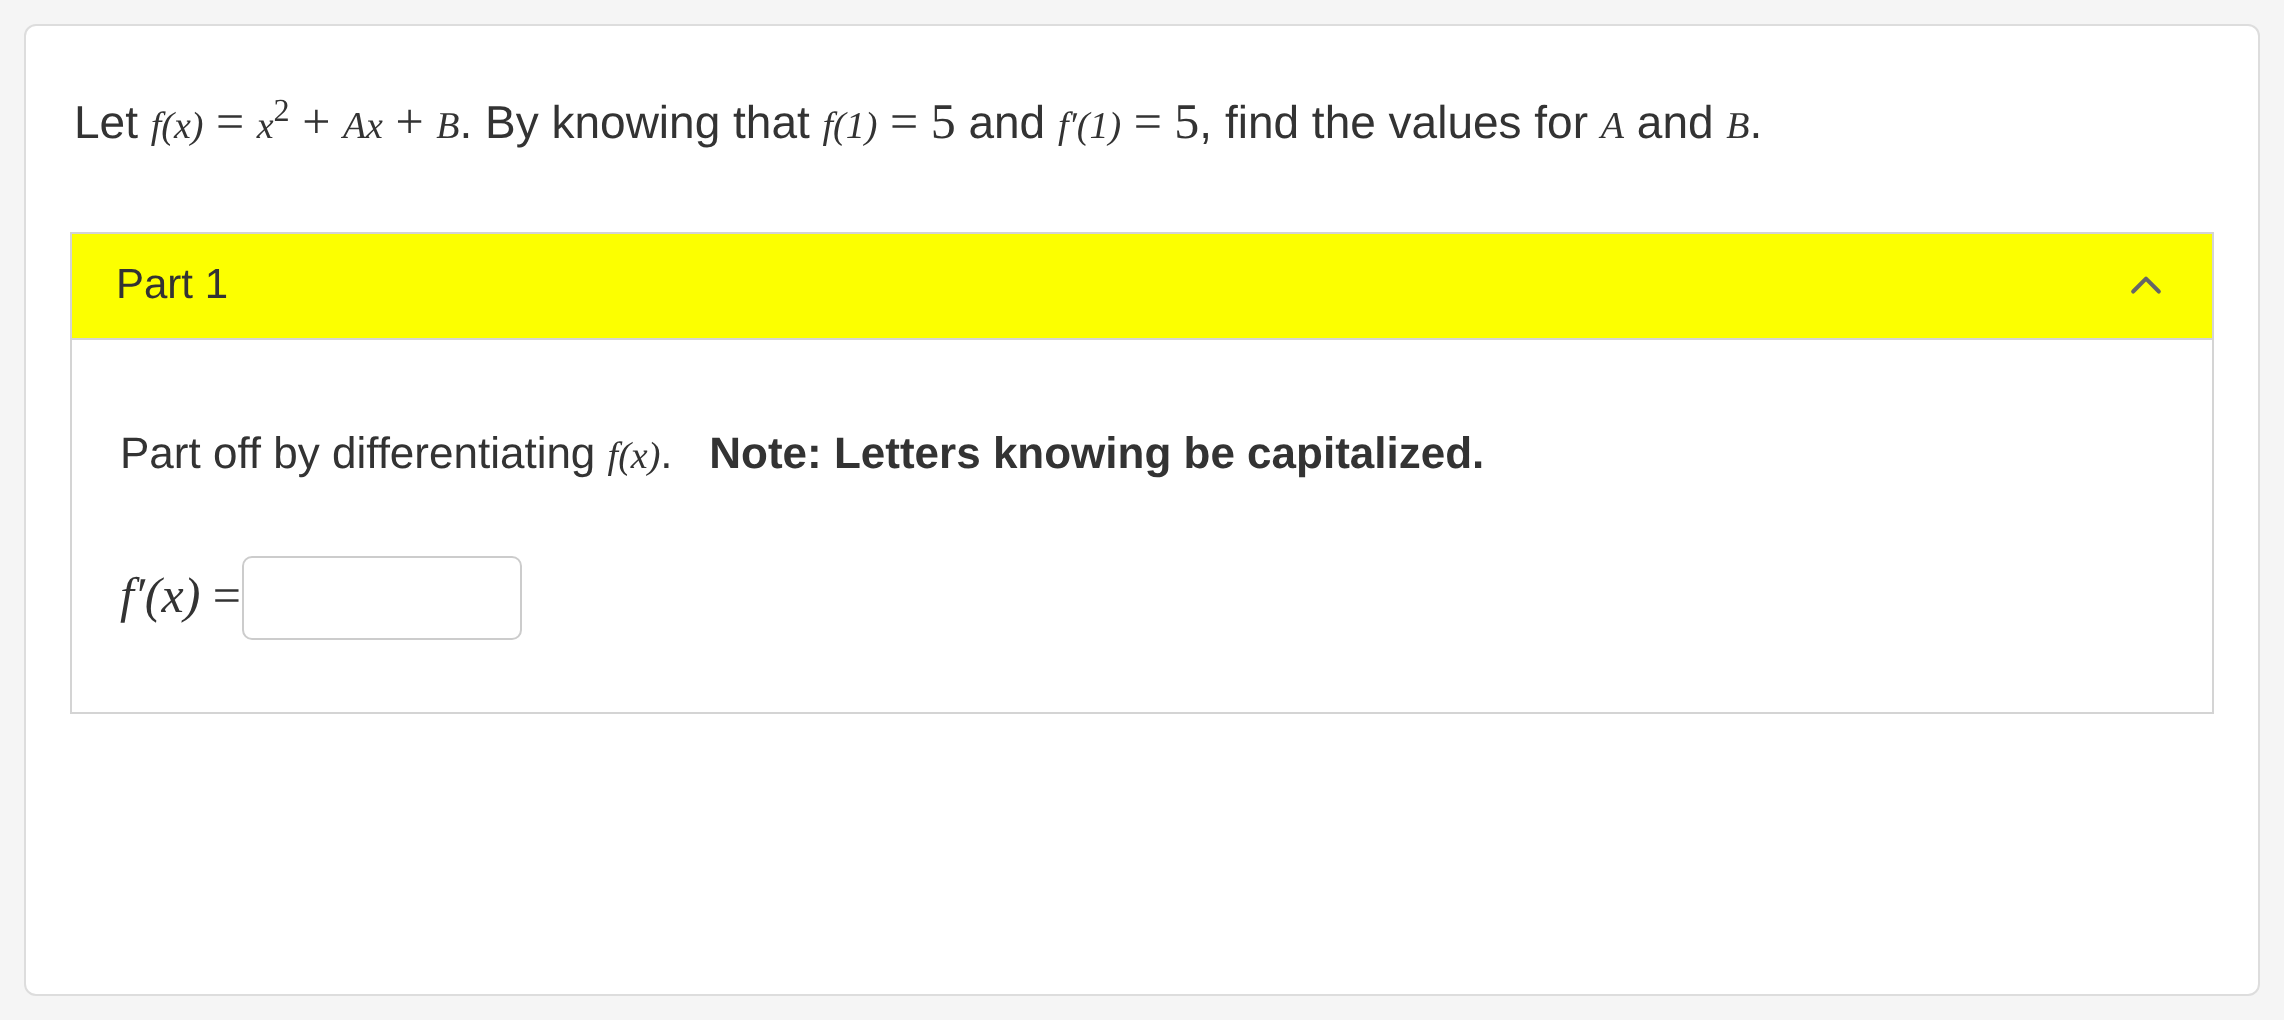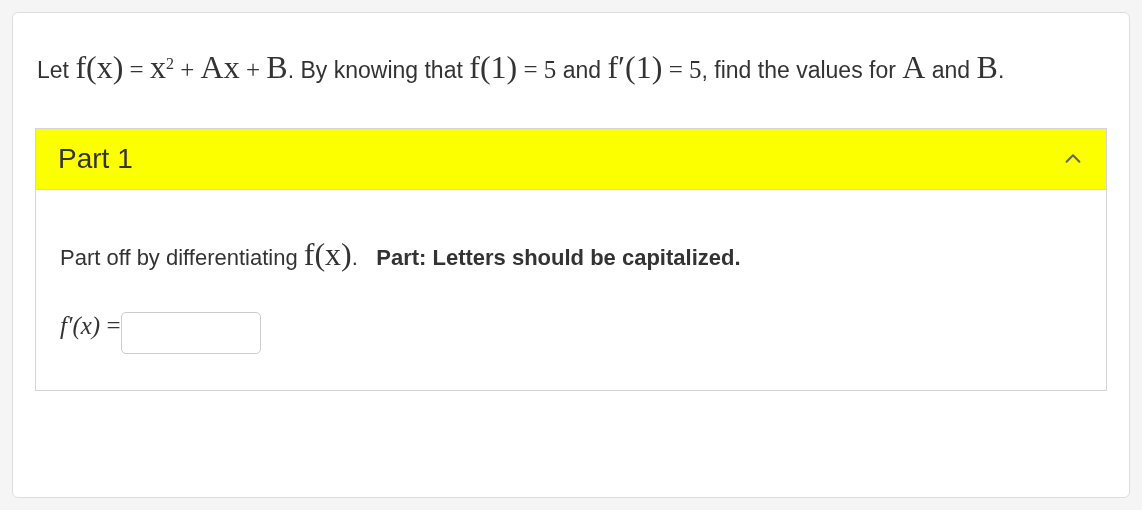--- a/index.html
+++ b/index.html
@@ -17,39 +17,39 @@
       width: 1118px;
       height: 486px;
       position: relative;
     }
     .question-text {
       font-size: 23px;
       line-height: 1.65;
       color: #333;
       margin-bottom: 34px;
     }
-    .math-var { font-family: "Times New Roman", Times, serif; font-size: 32px; }
+    .math-var { font-family: "Times New Roman", Times, serif; font-style: italic; font-size: 19px; }
     .math { font-family: "Times New Roman", Times, serif; font-size: 25px; }
     .sup { font-size: 0.7em; vertical-align: super; font-style: normal; }
     
     .part-container {
       border: 1px solid #d4d4d4;
       margin: 0 -2px;
     }
     .part-header {
       background: #fcff00;
       padding: 14px 22px;
       display: flex;
       align-items: center;
       justify-content: space-between;
       cursor: pointer;
       border-bottom: 1px solid #d4d4d4;
     }
     .part-label {
-      font-size: 28px;
+      font-size: 21px;
       color: #333;
     }
     .chevron {
       width: 22px;
       height: 22px;
       display: inline-block;
       color: #666;
     }
     .chevron svg { width: 100%; height: 100%; }
     
@@ -59,21 +59,21 @@
     }
     .part-instruction {
       font-size: 22px;
       line-height: 1.5;
       margin-bottom: 34px;
     }
     .note { font-weight: bold; }
     
     .answer-row {
       display: flex;
-      align-items: flex-start;
+      align-items: center;
       gap: 0;
     }
     .answer-label {
       font-family: "Times New Roman", Times, serif;
       font-style: italic;
       font-size: 25px;
     }
     .eq { font-family: "Times New Roman", Times, serif; font-size: 25px; font-style: normal; }
     .answer-input {
       width: 140px;
@@ -97,21 +97,21 @@
     <div class="part-header">
       <span class="part-label">Part 1</span>
       <span class="chevron">
         <svg viewBox="0 0 24 24" fill="none" stroke="currentColor" stroke-width="2.2" stroke-linecap="round" stroke-linejoin="round">
             <polyline points="5 15 12 8 19 15"></polyline>
           </svg>
       </span>
     </div>
     <div class="part-body">
       <div class="part-instruction">
-        <span>Part off by differentiating </span><span class="math-var">f(x)</span><span>.</span>&nbsp;&nbsp;&nbsp;<span class="note">Part: Letters should be capitalized.</span>
+        <span>Part off by differentiating </span><span class="math-var">f(x)</span><span>.</span>&nbsp;&nbsp;&nbsp;<span class="note">Note: Letters knowing be capitalized.</span>
       </div>
       <div class="answer-row">
         <span class="answer-label"><span>f′(x)</span><span class="eq"> = </span></span>
         <input class="answer-input" type="text" value="" style="">
       </div>
     </div>
   </div>
 </div>
 
 </body></html>

